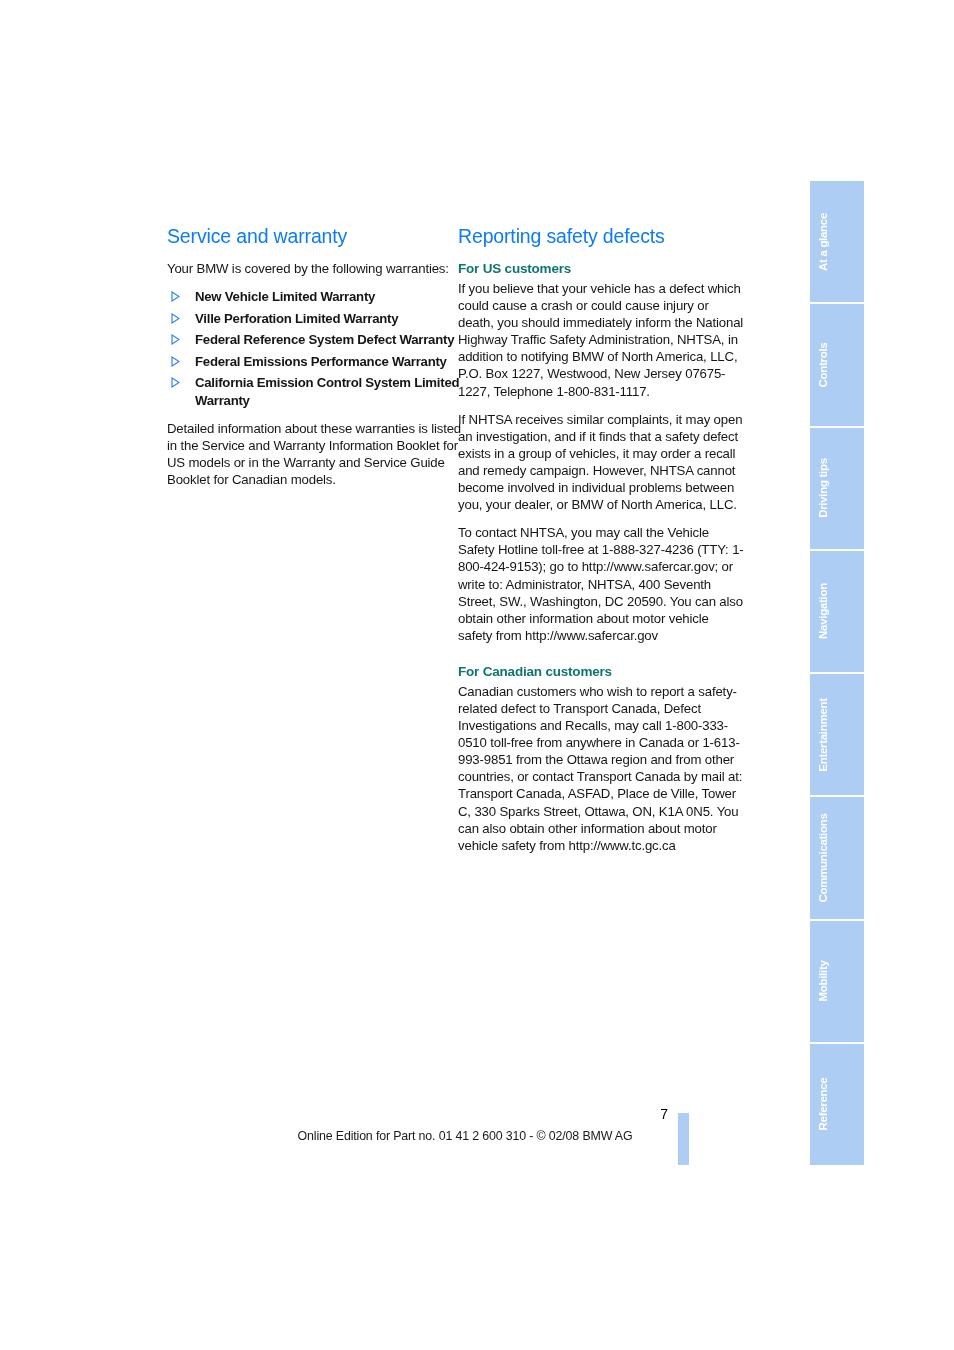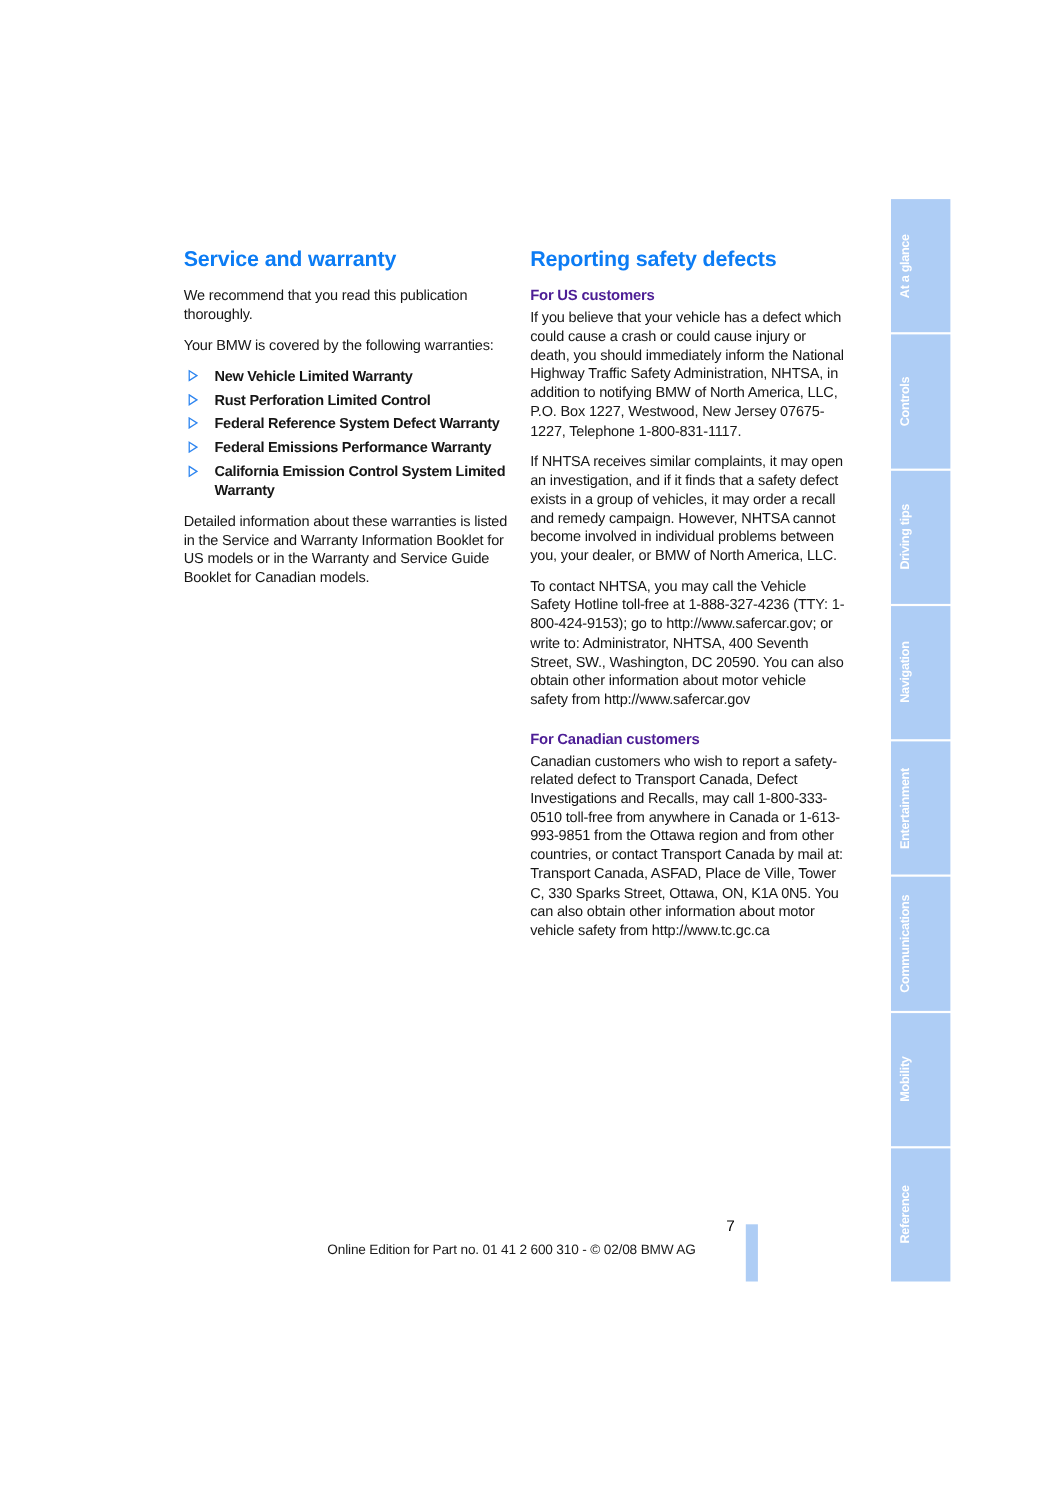--- a/index.html
+++ b/index.html
@@ -21,33 +21,33 @@
     inset: 0;
     background: #ffffff;
   }
 
   
   .col {
     position: absolute;
     top: 224px;
   }
   .col-left  { left: 167px; width: 297px; }
-  .col-right { left: 482px; width: 288px; }
+  .col-right { left: 458px; width: 288px; }
 
   
   .h1 {
     color: #0c7cf4;
     font-size: 19.5px;
-    font-weight: bold;
+    font-weight: normal;
     line-height: 24px;
     margin: 0 0 12px 0;
     letter-spacing: -0.15px;
   }
   .h2 {
-    color: #4c1d95;
+    color: #0f766e;
     font-size: 13.5px;
     font-weight: bold;
     line-height: 17px;
     margin: 19px 0 3px 0;
     letter-spacing: -0.2px;
   }
   .h2.first { margin-top: 4px; }
 
   
   p.body {
@@ -158,40 +158,39 @@
 </style>
 </head>
 <body>
 
 <div class="page">
 
   <div class="col col-left">
 
     <h1 class="h1">Service and warranty</h1>
 
-    <p class="body">We recommend that you read this publication thoroughly.</p>
 
     <p class="body">Your BMW is covered by the following warranties:</p>
 
     <ul class="bullets">
       <li>
         <span class="tri">
           <svg width="9" height="11" viewBox="0 0 9 11">
               <path d="M1 1 L8 5.5 L1 10 Z" fill="none" stroke="#2f86f0" stroke-width="1.2"></path>
             </svg>
         </span>
         <span>New Vehicle Limited Warranty</span>
       </li>
       <li>
         <span class="tri">
           <svg width="9" height="11" viewBox="0 0 9 11">
               <path d="M1 1 L8 5.5 L1 10 Z" fill="none" stroke="#2f86f0" stroke-width="1.2"></path>
             </svg>
         </span>
-        <span>Rust Perforation Limited Control</span>
+        <span>Ville Perforation Limited Warranty</span>
       </li>
       <li>
         <span class="tri">
           <svg width="9" height="11" viewBox="0 0 9 11">
               <path d="M1 1 L8 5.5 L1 10 Z" fill="none" stroke="#2f86f0" stroke-width="1.2"></path>
             </svg>
         </span>
         <span>Federal Reference System Defect Warranty</span>
       </li>
       <li>

